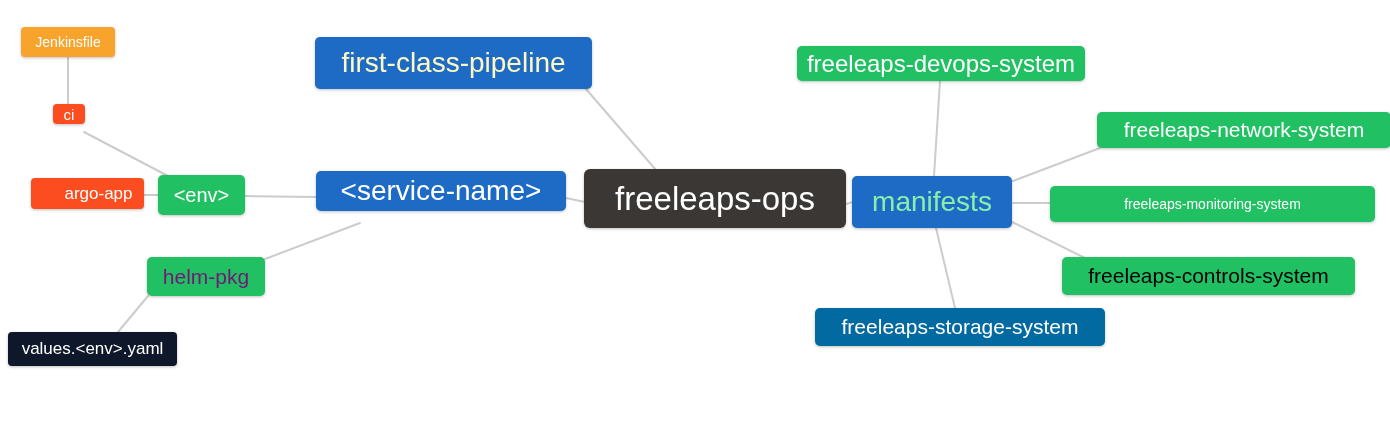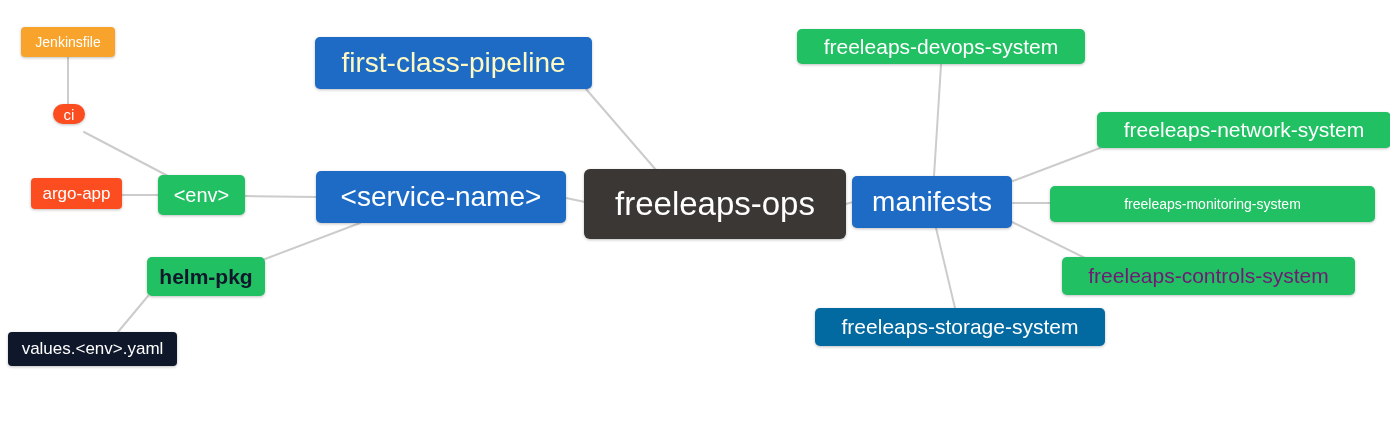--- a/index.html
+++ b/index.html
@@ -19,30 +19,30 @@
     justify-content:center;
     border-radius:5px;
     color:#ffffff;
     box-shadow:0 1px 3px rgba(0,0,0,.25);
     white-space:nowrap;
     cursor:pointer;
     user-select:none;
   }
   
   #n-jenkinsfile {left:21px;  top:27px;  width:94px;  height:30px; font-size:14px; border-radius:4px}
-  #n-ci          {left:53px;  top:104px; width:32px;  height:20px; font-size:15px; border-radius:16px}
+  #n-ci          {left:53px;  top:104px; width:32px;  height:20px; font-size:15px; border-radius:4px}
   #n-argo-app    {left:31px;  top:178px; width:91px;  height:31px; font-size:17px; border-radius:4px}
   #n-env         {left:158px; top:175px; width:87px;  height:40px; font-size:20px}
   #n-fcp         {left:315px; top:37px;  width:277px; height:52px; font-size:28px}
-  #n-service     {left:316px; top:171px; width:250px; height:52px; font-size:28px}
+  #n-service     {left:316px; top:171px; width:250px; height:40px; font-size:28px}
   #n-helm        {left:147px; top:257px; width:118px; height:39px; font-size:21px}
   #n-values      {left:8px;   top:332px; width:169px; height:34px; font-size:17px; border-radius:4px}
-  #n-ops         {left:584px; top:169px; width:262px; height:70px; font-size:33px; border-radius:6px}
+  #n-ops         {left:584px; top:169px; width:262px; height:59px; font-size:33px; border-radius:6px}
   #n-manifests   {left:852px; top:176px; width:160px; height:52px; font-size:28px}
-  #n-devops      {left:797px; top:29px;  width:288px; height:35px; font-size:21px}
+  #n-devops      {left:797px; top:46px;  width:288px; height:35px; font-size:24px}
   #n-network     {left:1097px;top:112px; width:294px; height:36px; font-size:21px}
   #n-monitoring  {left:1050px;top:186px; width:325px; height:36px; font-size:14px}
   #n-controls    {left:1062px;top:257px; width:293px; height:38px; font-size:21px}
   #n-storage     {left:815px; top:308px; width:290px; height:38px; font-size:21px}
   .edge{stroke-width:2;fill:none;stroke-linecap:round;}
 </style>
 </head>
 <body>
 
 <div id="stage" style="background: rgb(255, 255, 255); text-align: center;">
@@ -59,27 +59,27 @@
     <line class="edge" x1="846" y1="204" x2="853" y2="202" stroke="#cccccc"></line>
     <line class="edge" x1="934" y1="176" x2="941" y2="65" stroke="#cccccc"></line>
     <line class="edge" x1="1013" y1="181" x2="1100" y2="148" stroke="#cccccc"></line>
     <line class="edge" x1="1013" y1="203" x2="1051" y2="203" stroke="#cccccc"></line>
     <line class="edge" x1="1012" y1="222" x2="1085" y2="258" stroke="#cccccc"></line>
     <line class="edge" x1="936" y1="228" x2="955" y2="308" stroke="#cccccc"></line>
   </svg>
 
   <div class="node" id="n-jenkinsfile" style="background: rgb(248, 164, 44); color: rgb(255, 255, 255);">Jenkinsfile</div>
   <div class="node" id="n-ci" style="background: rgb(251, 77, 32); color: rgb(255, 255, 255);">ci</div>
-  <div class="node" id="n-argo-app" style="background: rgb(251, 77, 32); color: rgb(255, 255, 255);">argo-app</div>
+  <div class="node" id="n-argo-app" style="background: rgb(251, 77, 32); color: rgb(255, 255, 255); padding-left: 22px;">argo-app</div>
   <div class="node" id="n-env" style="background: rgb(33, 192, 99); color: rgb(255, 255, 255);">&lt;env&gt;</div>
   <div class="node" id="n-fcp" style="background: rgb(30, 107, 198); color: #fef9c3;">first-class-pipeline</div>
   <div class="node" id="n-service" style="background: rgb(30, 107, 198); color: rgb(255, 255, 255);">&lt;service-name&gt;</div>
-  <div class="node" id="n-helm" style="background: rgb(33, 192, 99); color: #0f172a; font-weight: bold;">helm-pkg</div>
+  <div class="node" id="n-helm" style="background: rgb(33, 192, 99); color: #701a75;">helm-pkg</div>
   <div class="node" id="n-values" style="background: #0f172a; color: rgb(255, 255, 255);">values.&lt;env&gt;.yaml</div>
   <div class="node" id="n-ops" style="background: rgb(59, 55, 52); color: rgb(255, 255, 255);">freeleaps-ops</div>
-  <div class="node" id="n-manifests" style="background: rgb(30, 107, 198); color: #ffffff;">manifests</div>
+  <div class="node" id="n-manifests" style="background: rgb(30, 107, 198); color: #86efac;">manifests</div>
   <div class="node" id="n-devops" style="background: rgb(33, 192, 99); color: rgb(255, 255, 255);">freeleaps-devops-system</div>
   <div class="node" id="n-network" style="background: rgb(33, 192, 99); color: rgb(255, 255, 255);">freeleaps-network-system</div>
   <div class="node" id="n-monitoring" style="background: rgb(33, 192, 99); color: rgb(255, 255, 255);">freeleaps-monitoring-system</div>
-  <div class="node" id="n-controls" style="background: rgb(33, 192, 99); color: #701a75;">freeleaps-controls-system</div>
+  <div class="node" id="n-controls" style="background: rgb(33, 192, 99); color: #000000;">freeleaps-controls-system</div>
   <div class="node" id="n-storage" style="background: #0369a1; color: rgb(255, 255, 255);">freeleaps-storage-system</div>
 
 </div>
 
 </body></html>

